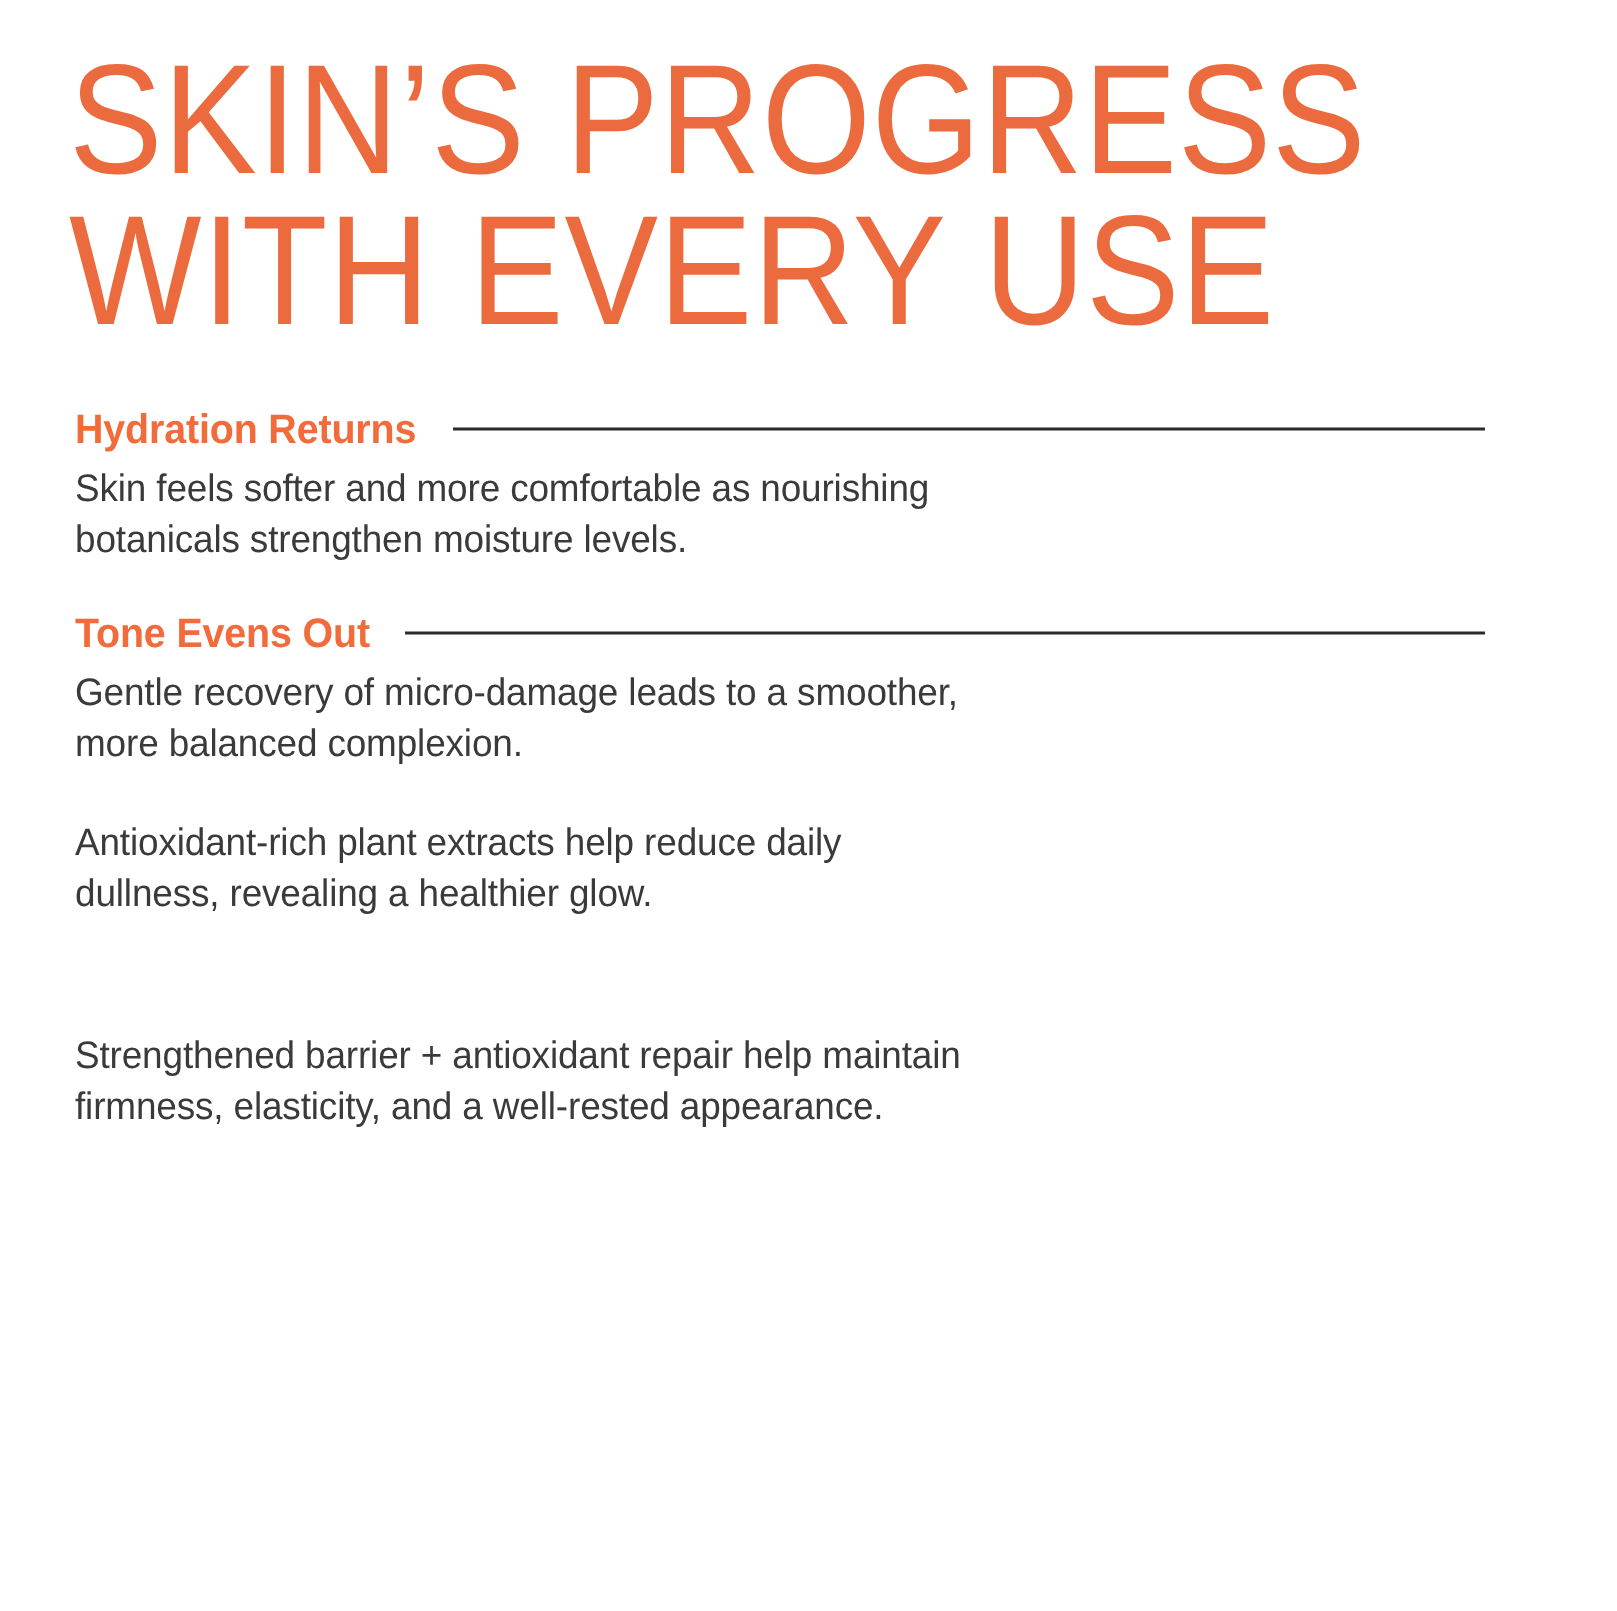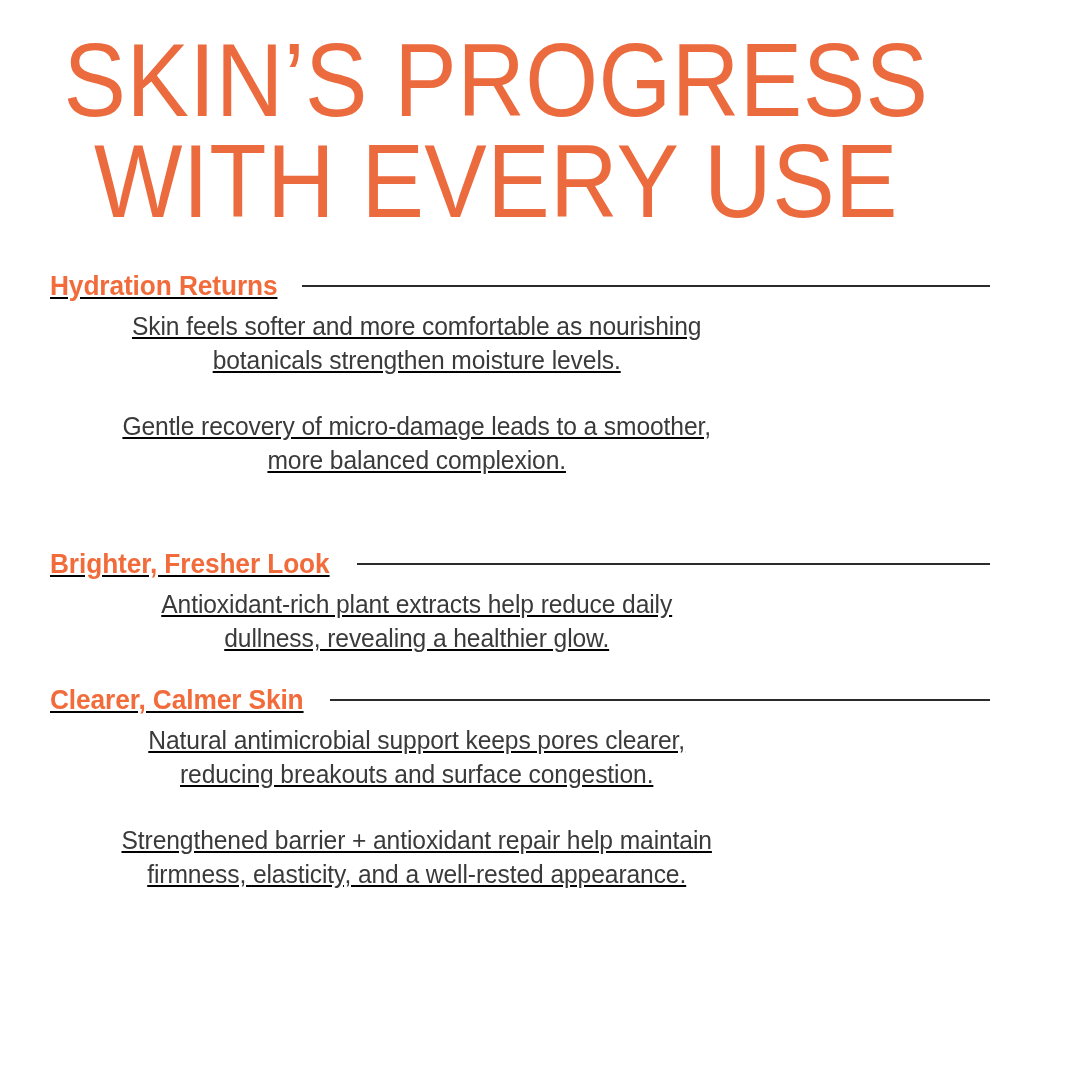--- a/index.html
+++ b/index.html
@@ -13,21 +13,20 @@
     -webkit-font-smoothing: antialiased;
   }
 
   #poster {
     position: relative;
     width: 990px;
     height: 1074px;
     background: #ffffff;
     overflow: hidden;
     box-sizing: border-box;
-    text-align: center;
   }
 
   
   .title-block {
     position: absolute;
     left: 46px;
     top: 30px;
     width: 1000px;
   }
   .title-line {
@@ -47,21 +46,20 @@
   .sections {
     position: absolute;
     left: 50px;
     top: 268px;
     width: 990px;
   }
 
   .section {
     position: relative;
     height: 136px;
-    text-decoration: underline;
   }
 
   .section-head {
     position: relative;
     display: flex;
     align-items: center;
     height: 36px;
   }
 
   .section-title {
@@ -132,47 +130,36 @@
         <div class="section-rule">
           <div class="rule-line"></div>
           <div class="rule-dot"></div>
         </div>
       </div>
       <div class="section-body">Skin feels softer and more comfortable as nourishing
 botanicals strengthen moisture levels.</div>
     </div>
 
     <div class="section">
+      <div class="section-head">
+        <div class="section-title">Tone Evens Out</div>
+        <div class="section-rule">
+          <div class="rule-line"></div>
+          <div class="rule-dot"></div>
+        </div>
+      </div>
       <div class="section-body">Gentle recovery of micro-damage leads to a smoother,
 more balanced complexion.</div>
     </div>
 
     <div class="section">
-      <div class="section-head">
-        <div class="section-title">Brighter, Fresher Look</div>
-        <div class="section-rule">
-          <div class="rule-line"></div>
-          <div class="rule-dot"></div>
-        </div>
-      </div>
       <div class="section-body">Antioxidant-rich plant extracts help reduce daily
 dullness, revealing a healthier glow.</div>
     </div>
 
-    <div class="section">
-      <div class="section-head">
-        <div class="section-title">Clearer, Calmer Skin</div>
-        <div class="section-rule">
-          <div class="rule-line"></div>
-          <div class="rule-dot"></div>
-        </div>
-      </div>
-      <div class="section-body">Natural antimicrobial support keeps pores clearer,
-reducing breakouts and surface congestion.</div>
-    </div>
 
 
     <div class="section">
       <div class="section-body">Strengthened barrier + antioxidant repair help maintain
 firmness, elasticity, and a well-rested appearance.</div>
     </div>
 
   </div>
 </div>
 

